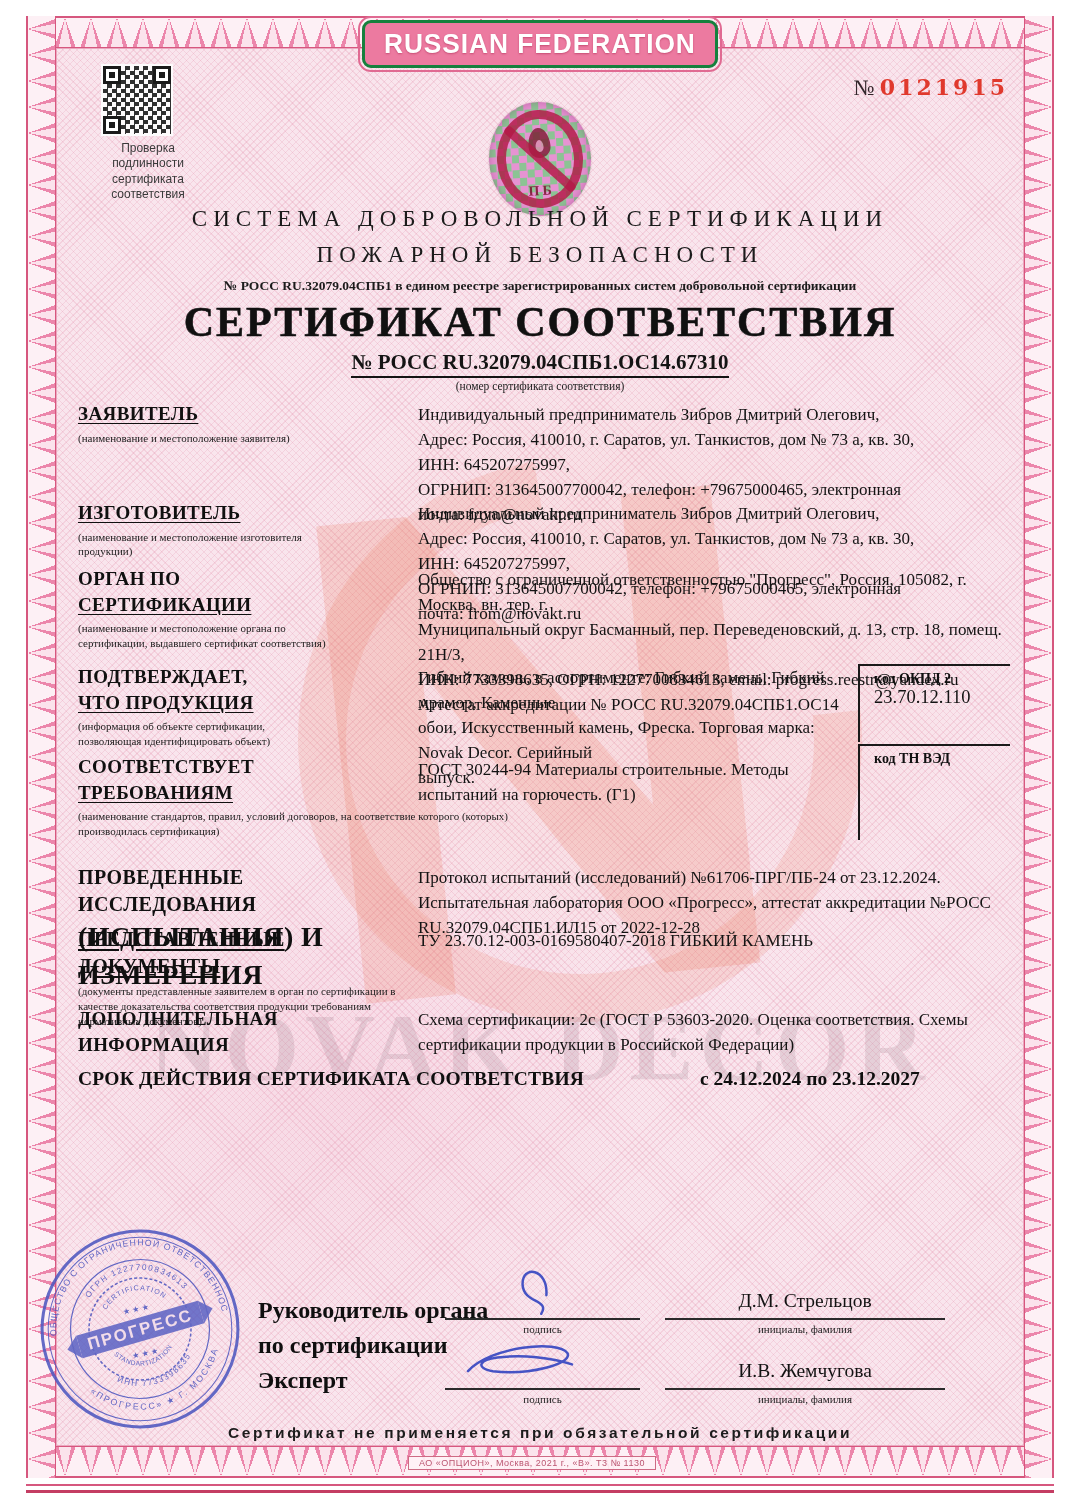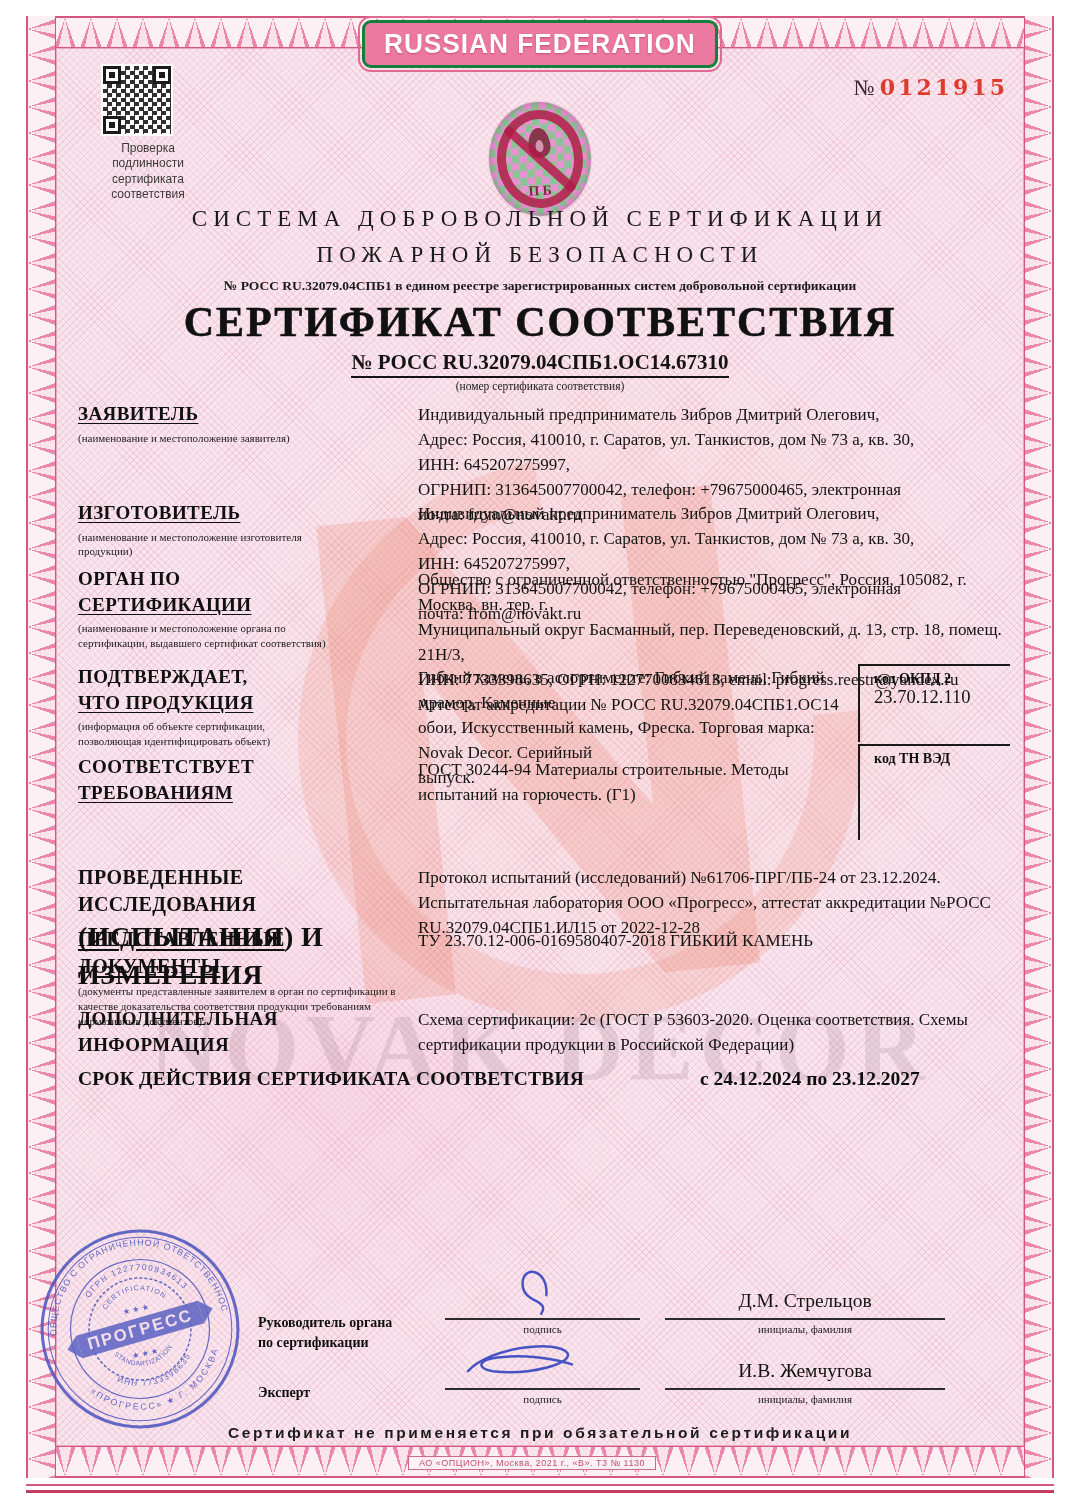--- a/index.html
+++ b/index.html
@@ -103,21 +103,21 @@
   .sec-label .cap { margin-top:4px; font-size:11px; line-height:1.35; color:#1d1d1d; }
   .sec-content { position:absolute; left:418px; z-index:3; width:505px; font-size:17px; line-height:25px; color:#131313; }
   .sec-content.wide { width:592px; }
   .kbox { position:absolute; z-index:3; left:858px; width:152px;
     border-top:2px solid #1a1a1a; border-left:2px solid #1a1a1a; padding:5px 0 0 14px; }
   .kbox .kl { font-weight:bold; font-size:14px; color:#101010; }
   .kbox .kv { font-size:18.5px; color:#131313; }
   .validity-label { position:absolute; left:78px; z-index:3; font-weight:bold; font-size:19.5px; letter-spacing:.2px; color:#0f0f0f; }
   .validity-value { position:absolute; left:700px; z-index:3; font-weight:bold; font-size:19.5px; color:#0f0f0f; }
   
-  .role { position:absolute; left:258px; z-index:4; font-weight:bold; font-size:14px; line-height:1.45; color:#0f0f0f;margin-top:20px; }
+  .role { position:absolute; left:258px; z-index:4; font-weight:bold; font-size:24px; line-height:1.45; color:#0f0f0f; }
   .sig-line { position:absolute; z-index:4; height:1.5px; background:#2b2b2b; }
   .sig-caption { position:absolute; z-index:4; font-size:11px; color:#222; text-align:center; }
   .sig-name { position:absolute; z-index:4; font-size:19.5px; color:#131313; text-align:center; }
   .sig-ink { position:absolute; z-index:5; }
   
   .stamp { position:absolute; left:38px; top:1218px; width:204px; height:222px; z-index:6;
     transform:rotate(-12deg); opacity:.88; }
   
   .footer-note { position:absolute; left:80px; right:80px; top:1424px; z-index:3; text-align:center;
     font-family:"Liberation Sans", sans-serif; font-weight:600; font-size:15.5px;
@@ -240,20 +240,21 @@
     <div class="kl">код ОКПД 2</div>
     <div class="kv">23.70.12.110</div>
   </div>
   <div class="kbox" style="top:744px; height:96px">
     <div class="kl">код ТН ВЭД</div>
   </div>
 
   <div class="sec-label" style="top:754px">
     <div class="big">СООТВЕТСТВУЕТ</div>
     <div class="big u">ТРЕБОВАНИЯМ</div>
+    <div class="cap" style="width:470px">(наименование стандартов, правил, условий договоров, на соответствие которого (которых) производилась сертификация)</div>
   </div>
   <div class="sec-content" style="top:757px; width:430px">
     <div>ГОСТ 30244-94 Материалы строительные. Методы</div>
     <div>испытаний на горючесть. (Г1)</div>
   </div>
 
   <div class="sec-label" style="top:864px; width:345px">
     <div class="big" style="font-size:20px">ПРОВЕДЕННЫЕ ИССЛЕДОВАНИЯ</div>
     <div class="big" style="font-size:28px">(ИСПЫТАНИЯ) И ИЗМЕРЕНИЯ</div>
   </div>
@@ -261,21 +262,21 @@
     <div>Протокол испытаний (исследований) №61706-ПРГ/ПБ-24 от 23.12.2024.</div>
     <div>Испытательная лаборатория ООО «Прогресс», аттестат аккредитации №РОСС</div>
     <div>RU.32079.04СПБ1.ИЛ15 от 2022-12-28</div>
   </div>
 
   <div class="sec-label" style="top:926px; width:345px">
     <div class="big u" style="font-size:20px">ПРЕДСТАВЛЕННЫЕ ДОКУМЕНТЫ</div>
     <div class="cap" style="width:350px">(документы представленные заявителем в орган по сертификации в качестве доказательства соответствия продукции требованиям нормативных документов)</div>
   </div>
   <div class="sec-content wide" style="top:928px">
-    <div>ТУ 23.70.12-006-0169580407-2018 ГИБКИЙ КАМЕНЬ</div>
+    <div>ТУ 23.70.12-003-0169580407-2018 ГИБКИЙ КАМЕНЬ</div>
   </div>
 
   <div class="sec-label" style="top:1006px">
     <div class="big">ДОПОЛНИТЕЛЬНАЯ</div>
     <div class="big">ИНФОРМАЦИЯ</div>
   </div>
   <div class="sec-content wide" style="top:1007px">
     <div>Схема сертификации: 2с (ГОСТ Р 53603-2020. Оценка соответствия. Схемы</div>
     <div>сертификации продукции в Российской Федерации)</div>
   </div>

